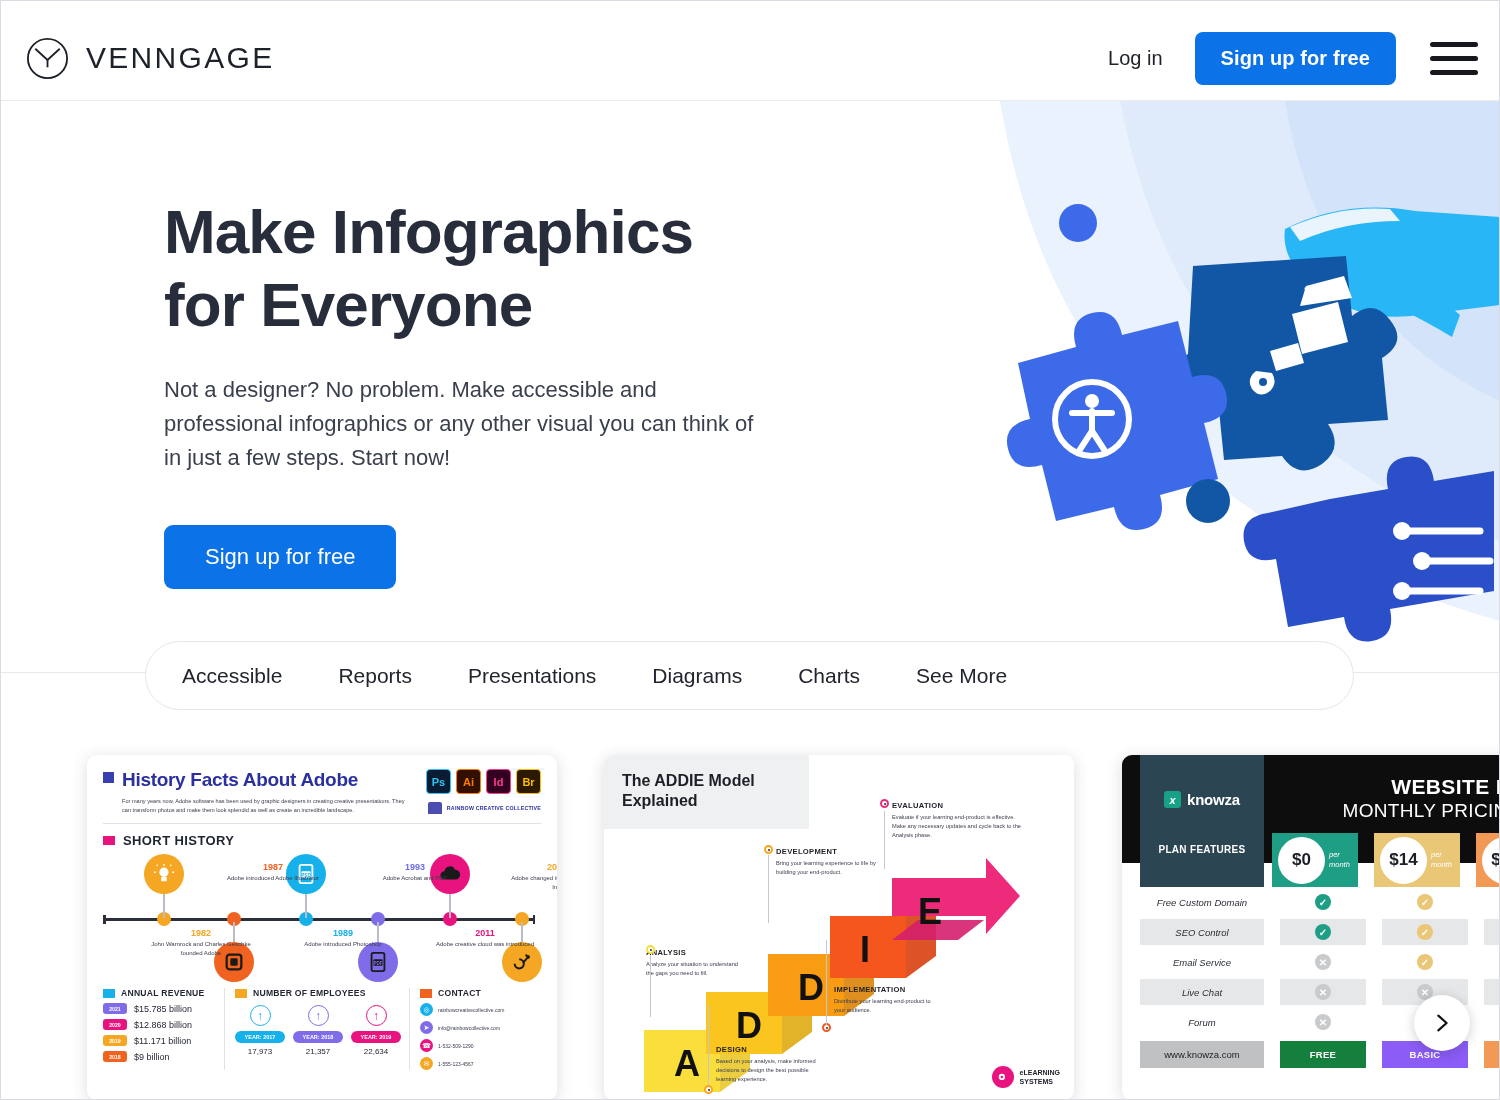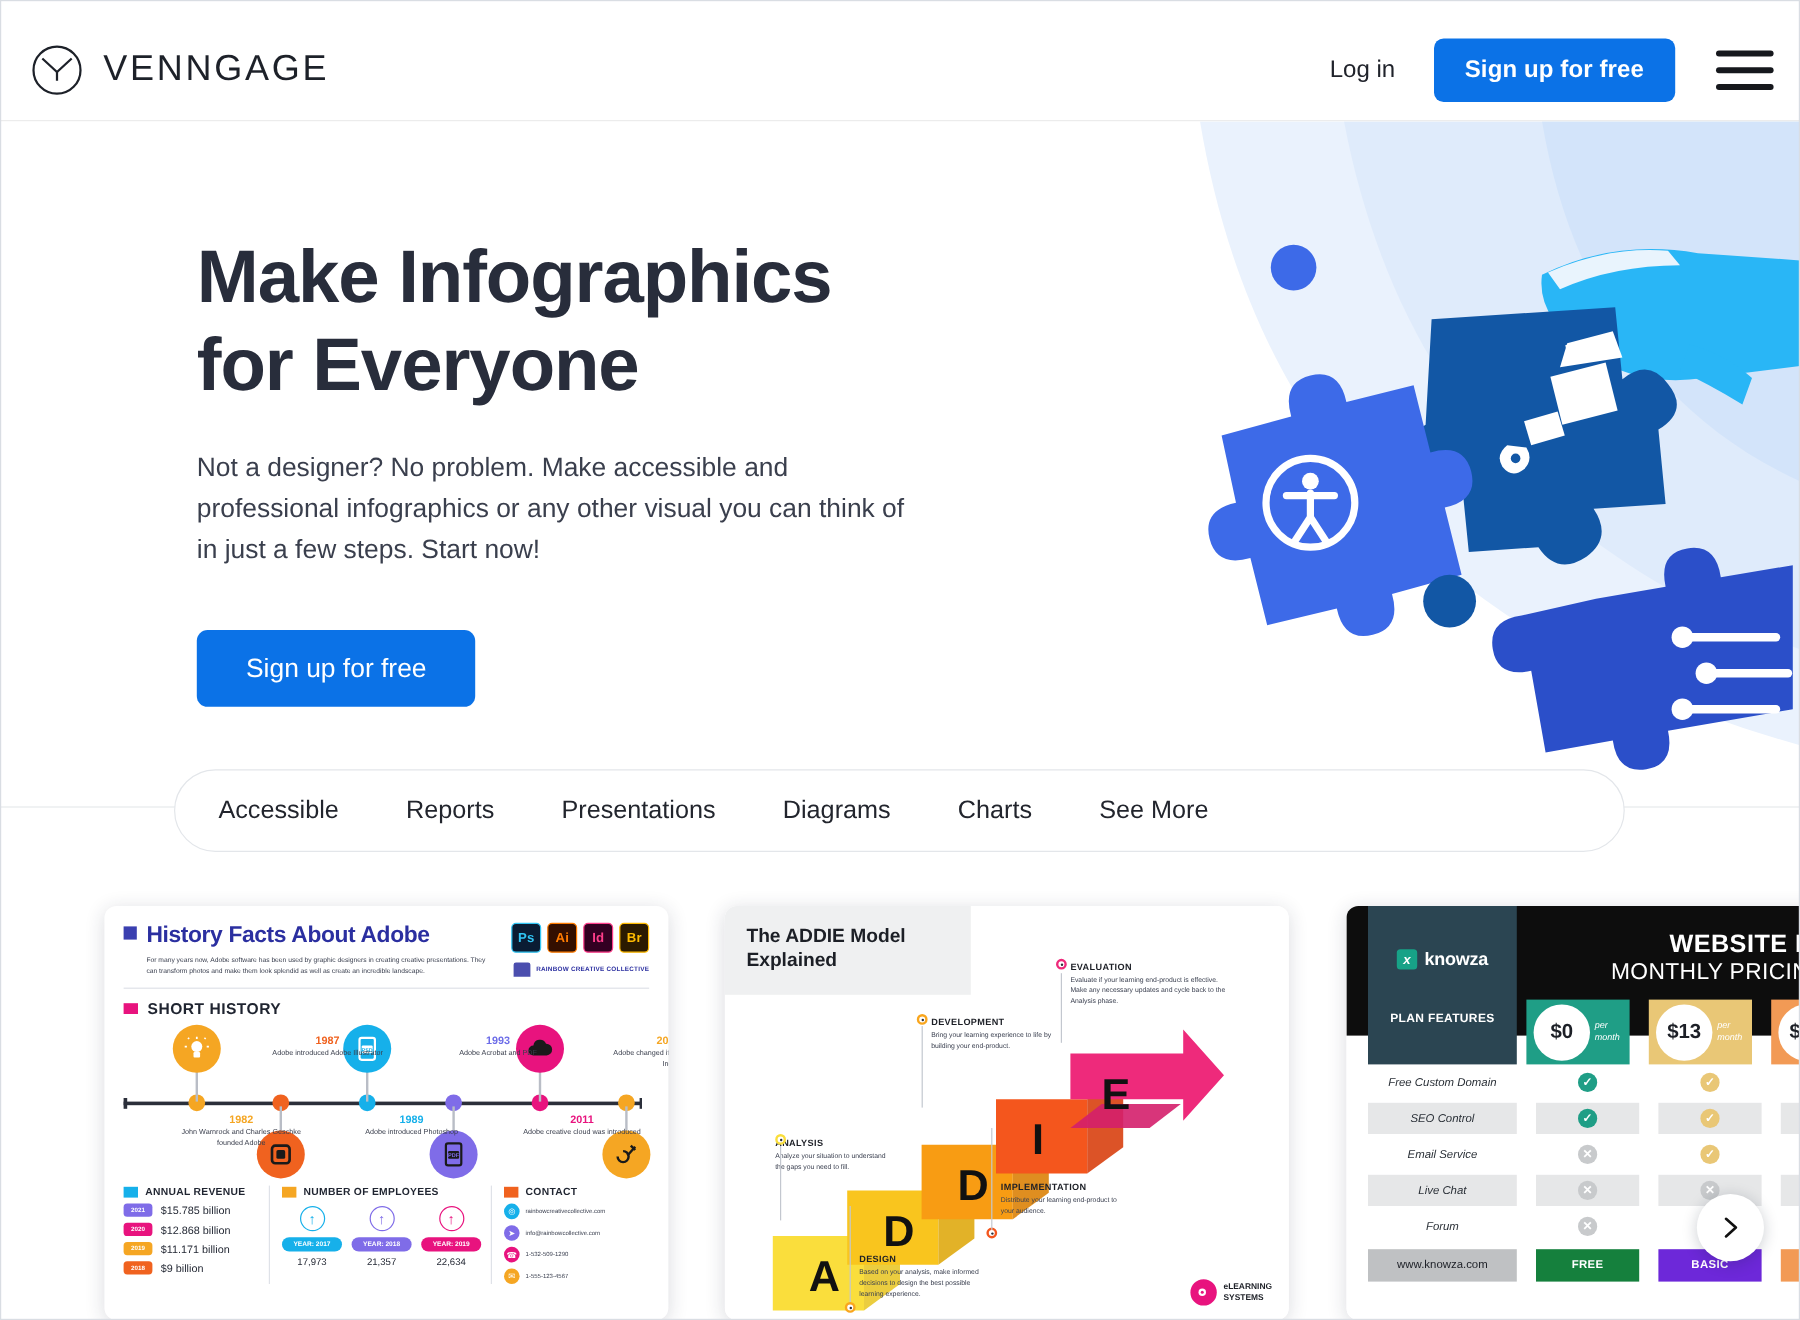--- a/index.html
+++ b/index.html
@@ -558,21 +558,21 @@
           <div class="pr-head-txt">
             <div class="pr-h1">WEBSITE BUILDER</div>
             <div class="pr-h2">MONTHLY PRICING PLANS</div>
           </div>
           <div class="pr-plans" id="pr-plans">
               <div class="pr-plan" style="background: rgb(31, 158, 134);">
                 <div class="pr-price-circ">$0</div>
                 <div class="pr-per">per<br>month</div>
               </div>
               <div class="pr-plan" style="background: rgb(233, 199, 118);">
-                <div class="pr-price-circ">$13</div>
+                <div class="pr-price-circ">$14</div>
                 <div class="pr-per">per<br>month</div>
               </div>
               <div class="pr-plan" style="background: rgb(242, 154, 85);">
                 <div class="pr-price-circ">$29</div>
               </div>
             </div>
         </div>
         <div class="pr-logo-panel">
           <div class="pr-logo">
             <span class="pr-logo-sq">x</span>
@@ -627,21 +627,21 @@
                 <span class="mark" style="background:#c8cacc">✕</span>
               </div>
               <div class="pr-cell">
                 <span class="mark" style="background:#c8cacc">✕</span>
               </div>
               <div class="pr-cell"></div>
             </div>
             <div class="pr-foot">
               <div class="pr-foot-url">www.knowza.com</div>
               <div class="pr-foot-btn" style="background:#15803d">FREE</div>
-              <div class="pr-foot-btn" style="background:#6d28d9">BASIC</div>
+              <div class="pr-foot-btn" style="background:#8b5cf6">BASIC</div>
               <div class="pr-foot-btn" style="background:#f29a55">ULTRA</div>
             </div>
           </div>
       </div>
     </div>
 
     <button class="next-btn">
       <svg width="22" height="22" viewBox="0 0 24 24">
         <path d="M8 4 L17 12 L8 20" fill="none" stroke="#111" stroke-width="2.4" stroke-linecap="round" stroke-linejoin="round"></path>
       </svg>

